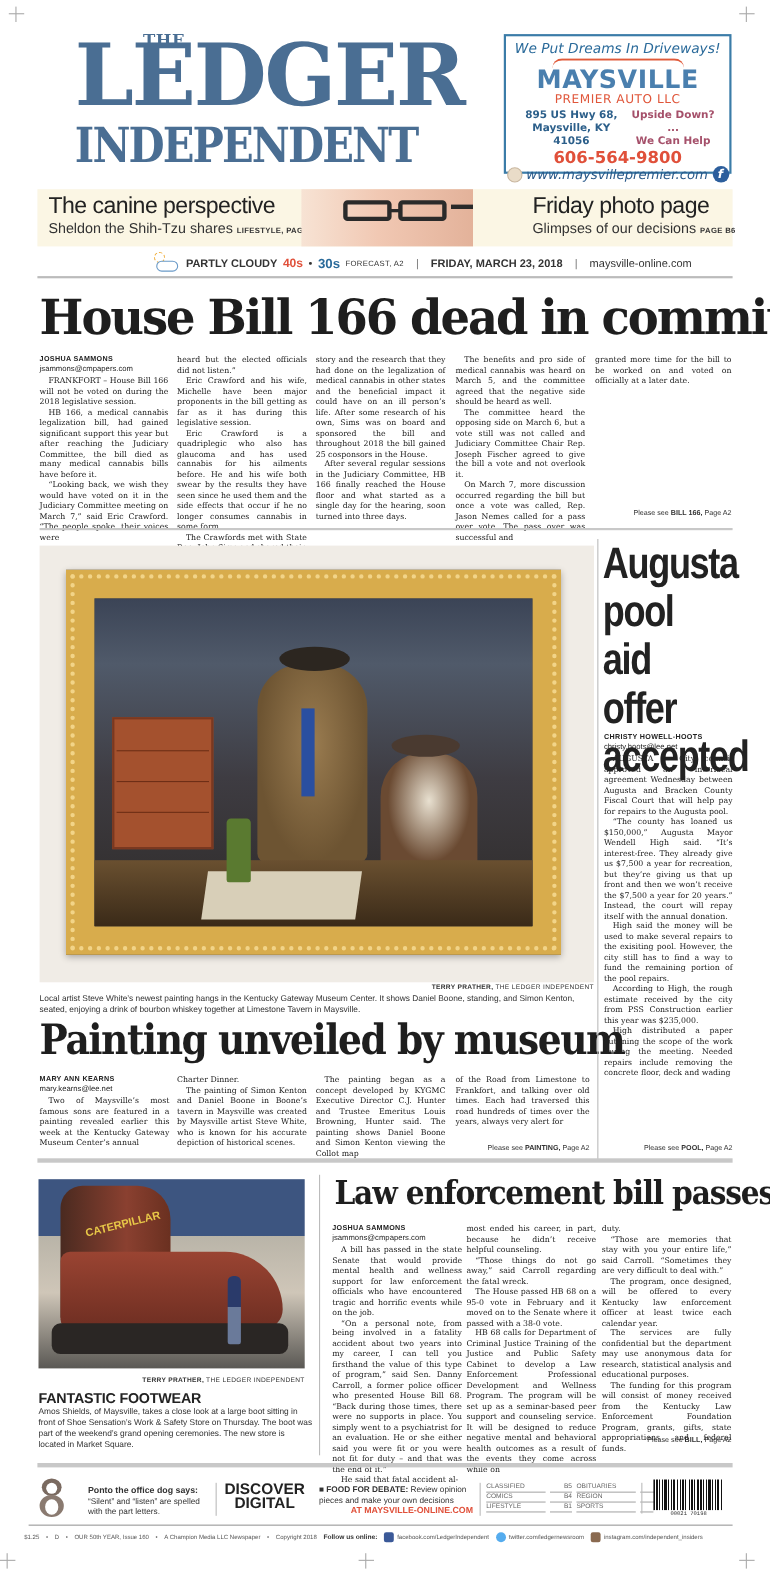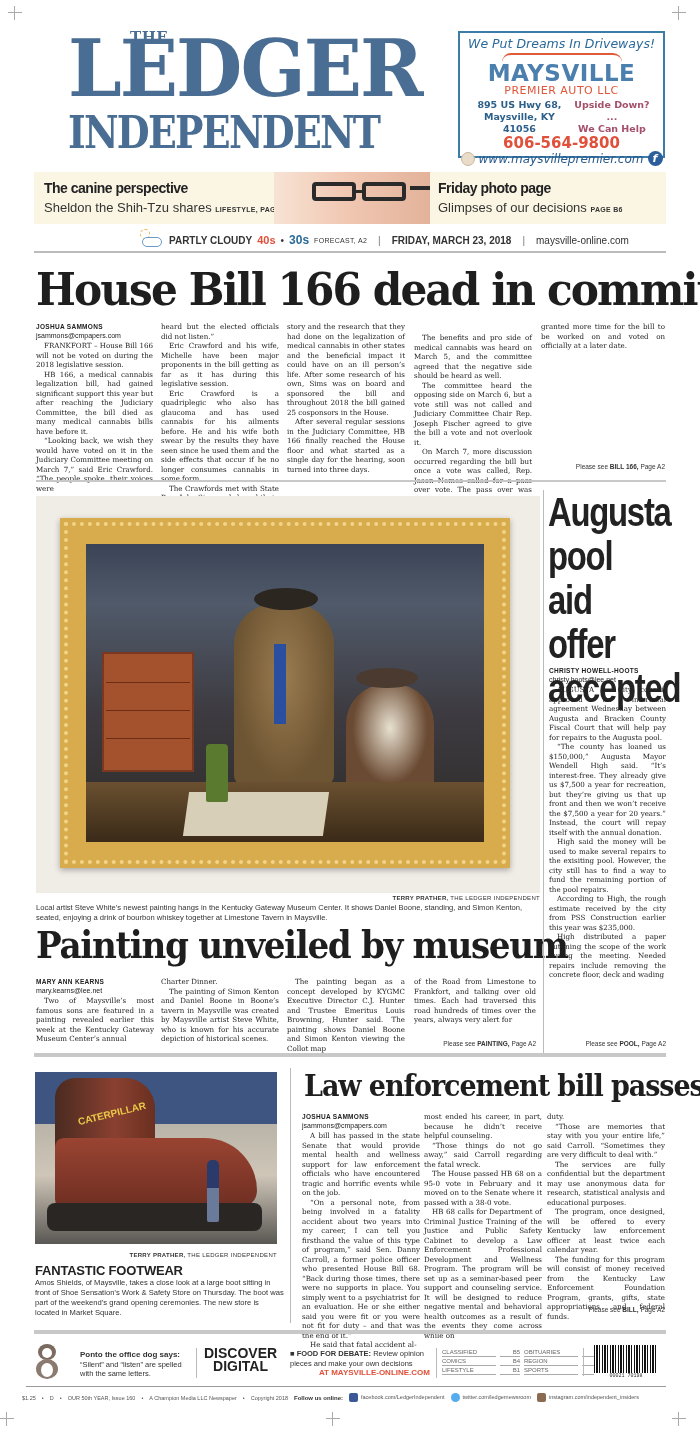--- a/index.html
+++ b/index.html
@@ -26,21 +26,21 @@
   .ad-addr { color: #2c5f8a; text-align: center; }
   .ad-help { color: #a5506a; text-align: center; }
   .ad-phone { color: #e0503a; font-size: 15px; font-weight: bold; line-height: 16px; }
   .ad-url { display: flex; align-items: center; justify-content: center; gap: 4px; font-style: italic; color: #2a5a8a; font-size: 12px; }
   .ad-car { width: 14px; height: 14px; border-radius: 50%; background: #e9dcc8; border: 1px solid #c9b7a0; }
   .ad-fb { width: 15px; height: 15px; border-radius: 50%; background: #2c5e9c; color: #fff; font-size: 11px; font-weight: bold; line-height: 15px; }
 
   
   .teaser-bar { left: 34px; top: 172px; width: 632px; height: 52px; background: #fbf6e4; }
   .teaser-left { left: 44px; top: 176px; font-family: "Liberation Sans", sans-serif; }
-  .teaser-title { font-size: 14px; font-weight: bold; color: #222; letter-spacing: -0.5px; line-height: 24px; }
+  .teaser-title { font-size: 21px; font-weight: normal; color: #222; letter-spacing: -0.5px; line-height: 24px; }
   .teaser-sub { font-size: 13px; color: #333; line-height: 16px; }
   .teaser-sub small { font-size: 7px; font-weight: bold; letter-spacing: 0.3px; }
   .teaser-photo { left: 274px; top: 172px; width: 156px; height: 52px; background: linear-gradient(90deg,#f7e3d4 0%,#f1c8b3 45%,#e3b29a 100%); overflow: hidden; }
   .glasses { position: absolute; top: 10px; width: 44px; height: 19px; border: 4px solid #2a2a2a; border-radius: 4px; }
   .teaser-right { left: 438px; top: 176px; font-family: "Liberation Sans", sans-serif; background: #fff; }
 
   
   .weather { left: 140px; top: 233px; font-family: "Liberation Sans", sans-serif; font-size: 10px; display: flex; align-items: center; gap: 5px; color: #333; }
   .cloud { width: 24px; height: 14px; position: relative; }
   .cloud .c1 { position: absolute; left: 2px; top: 4px; width: 20px; height: 10px; border: 1px solid #6a9ac8; border-radius: 8px; background: #fff; }
@@ -163,21 +163,21 @@
 <div class="abs teaser-left">
   <div class="teaser-title">The canine perspective</div>
   <div class="teaser-sub"><span>Sheldon the Shih-Tzu shares</span> <small>LIFESTYLE, PAGE B1</small></div>
 </div>
 <div class="abs teaser-photo">
   <div class="glasses" style="left:38px;"></div>
   <div class="glasses" style="left:88px;"></div>
   <div style="position:absolute;left:80px;top:18px;width:10px;height:3px;background:#2a2a2a;"></div>
   <div style="position:absolute;left:136px;top:14px;width:20px;height:4px;background:#2a2a2a;"></div>
 </div>
-<div class="abs teaser-right" style="background:transparent;">
+<div class="abs teaser-right" style="background:transparent;margin-left:46px;">
   <div class="teaser-title">Friday photo page</div>
   <div class="teaser-sub"><span>Glimpses of our decisions</span> <small>PAGE B6</small></div>
 </div>
 
 <div class="abs weather">
   <span class="cloud">
       <span class="sun"></span>
       <span class="c1"></span>
     </span>
   <span class="w-cond">PARTLY CLOUDY</span>
@@ -204,21 +204,21 @@
 <div class="col" style="left:161px;top:322px;width:118px;">
   <p style="text-indent:0">heard but the elected officials did not listen.”</p>
   <p>Eric Crawford and his wife, Michelle have been major proponents in the bill getting as far as it has during this legislative session.</p>
   <p>Eric Crawford is a quadriplegic who also has glaucoma and has used cannabis for his ailments before. He and his wife both swear by the results they have seen since he used them and the side effects that occur if he no longer consumes cannabis in some form.</p>
   <p>The Crawfords met with State Rep. John Sims and shared their</p>
 </div>
 <div class="col" style="left:287px;top:322px;width:118px;">
   <p style="text-indent:0">story and the research that they had done on the legalization of medical cannabis in other states and the beneficial impact it could have on an ill person’s life. After some research of his own, Sims was on board and sponsored the bill and throughout 2018 the bill gained 25 cosponsors in the House.</p>
   <p>After several regular sessions in the Judiciary Committee, HB 166 finally reached the House floor and what started as a single day for the hearing, soon turned into three days.</p>
 </div>
-<div class="col" style="left:414px;top:322px;width:118px;margin-top:11px;">
+<div class="col" style="left:414px;top:322px;width:118px;">
   <p>The benefits and pro side of medical cannabis was heard on March 5, and the committee agreed that the negative side should be heard as well.</p>
   <p>The committee heard the opposing side on March 6, but a vote still was not called and Judiciary Committee Chair Rep. Joseph Fischer agreed to give the bill a vote and not overlook it.</p>
   <p>On March 7, more discussion occurred regarding the bill but once a vote was called, Rep. Jason Nemes called for a pass over vote. The pass over was successful and</p>
 </div>
 <div class="col" style="left:541px;top:322px;width:124px;">
   <p style="text-indent:0">granted more time for the bill to be worked on and voted on officially at a later date.</p>
 </div>
 <div class="see" style="left:541px;top:463px;width:124px;">
   <span>Please see </span><b>BILL 166,</b><span> Page A2</span>
 </div>
@@ -323,42 +323,42 @@
 </div>
 <div class="col" style="left:424px;top:1112px;width:118px;">
   <p style="text-indent:0">most ended his career, in part, because he didn’t receive helpful counseling.</p>
   <p>“Those things do not go away,” said Carroll regarding the fatal wreck.</p>
   <p>The House passed HB 68 on a 95-0 vote in February and it moved on to the Senate where it passed with a 38-0 vote.</p>
   <p>HB 68 calls for Department of Criminal Justice Training of the Justice and Public Safety Cabinet to develop a Law Enforcement Professional Development and Wellness Program. The program will be set up as a seminar-based peer support and counseling service. It will be designed to reduce negative mental and behavioral health outcomes as a result of the events they come across while on</p>
 </div>
 <div class="col" style="left:547px;top:1112px;width:118px;">
   <p style="text-indent:0">duty.</p>
   <p>“Those are memories that stay with you your entire life,” said Carroll. “Sometimes they are very difficult to deal with.”</p>
+  <p>The program, once designed, will be offered to every Kentucky law enforcement officer at least twice each calendar year.</p>
   <p>The services are fully confidential but the department may use anonymous data for research, statistical analysis and educational purposes.</p>
-  <p>The program, once designed, will be offered to every Kentucky law enforcement officer at least twice each calendar year.</p>
   <p>The funding for this program will consist of money received from the Kentucky Law Enforcement Foundation Program, grants, gifts, state appropriations and federal funds.</p>
 </div>
 <div class="see" style="left:547px;top:1306px;width:118px;">
   <span>Please see </span><b>BILL,</b><span> Page A2</span>
 </div>
 
 <div class="hrule-gray" style="left:34px;top:1330px;width:632px;"></div>
 
 <div class="abs dog">
   <svg width="38" height="38" viewBox="0 0 38 38">
     <ellipse cx="19" cy="10" rx="9" ry="8" fill="#7a6a60"></ellipse>
     <ellipse cx="19" cy="11" rx="5" ry="5" fill="#fff"></ellipse>
     <ellipse cx="19" cy="27" rx="11" ry="10" fill="#8a7a70"></ellipse>
     <ellipse cx="19" cy="28" rx="6" ry="7" fill="#fff"></ellipse>
   </svg>
 </div>
 <div class="abs ponto">
   <b>Ponto the office dog says:</b><br>
   <span>“Silent” and “listen” are spelled</span><br>
-  <span>with the same letters.</span>
+  <span>with the part letters.</span>
 </div>
 <div class="vrule" style="left:196px;top:1348px;height:30px;"></div>
 <div class="abs discover">
   <div>DISCOVER</div>
   <div>DIGITAL</div>
 </div>
 <div class="abs food" style="width:140px;">
   <span>■</span> <b>FOOD FOR DEBATE:</b><span> Review opinion pieces and make your own decisions</span>
   <span class="cta">AT MAYSVILLE-ONLINE.COM</span>
 </div>

